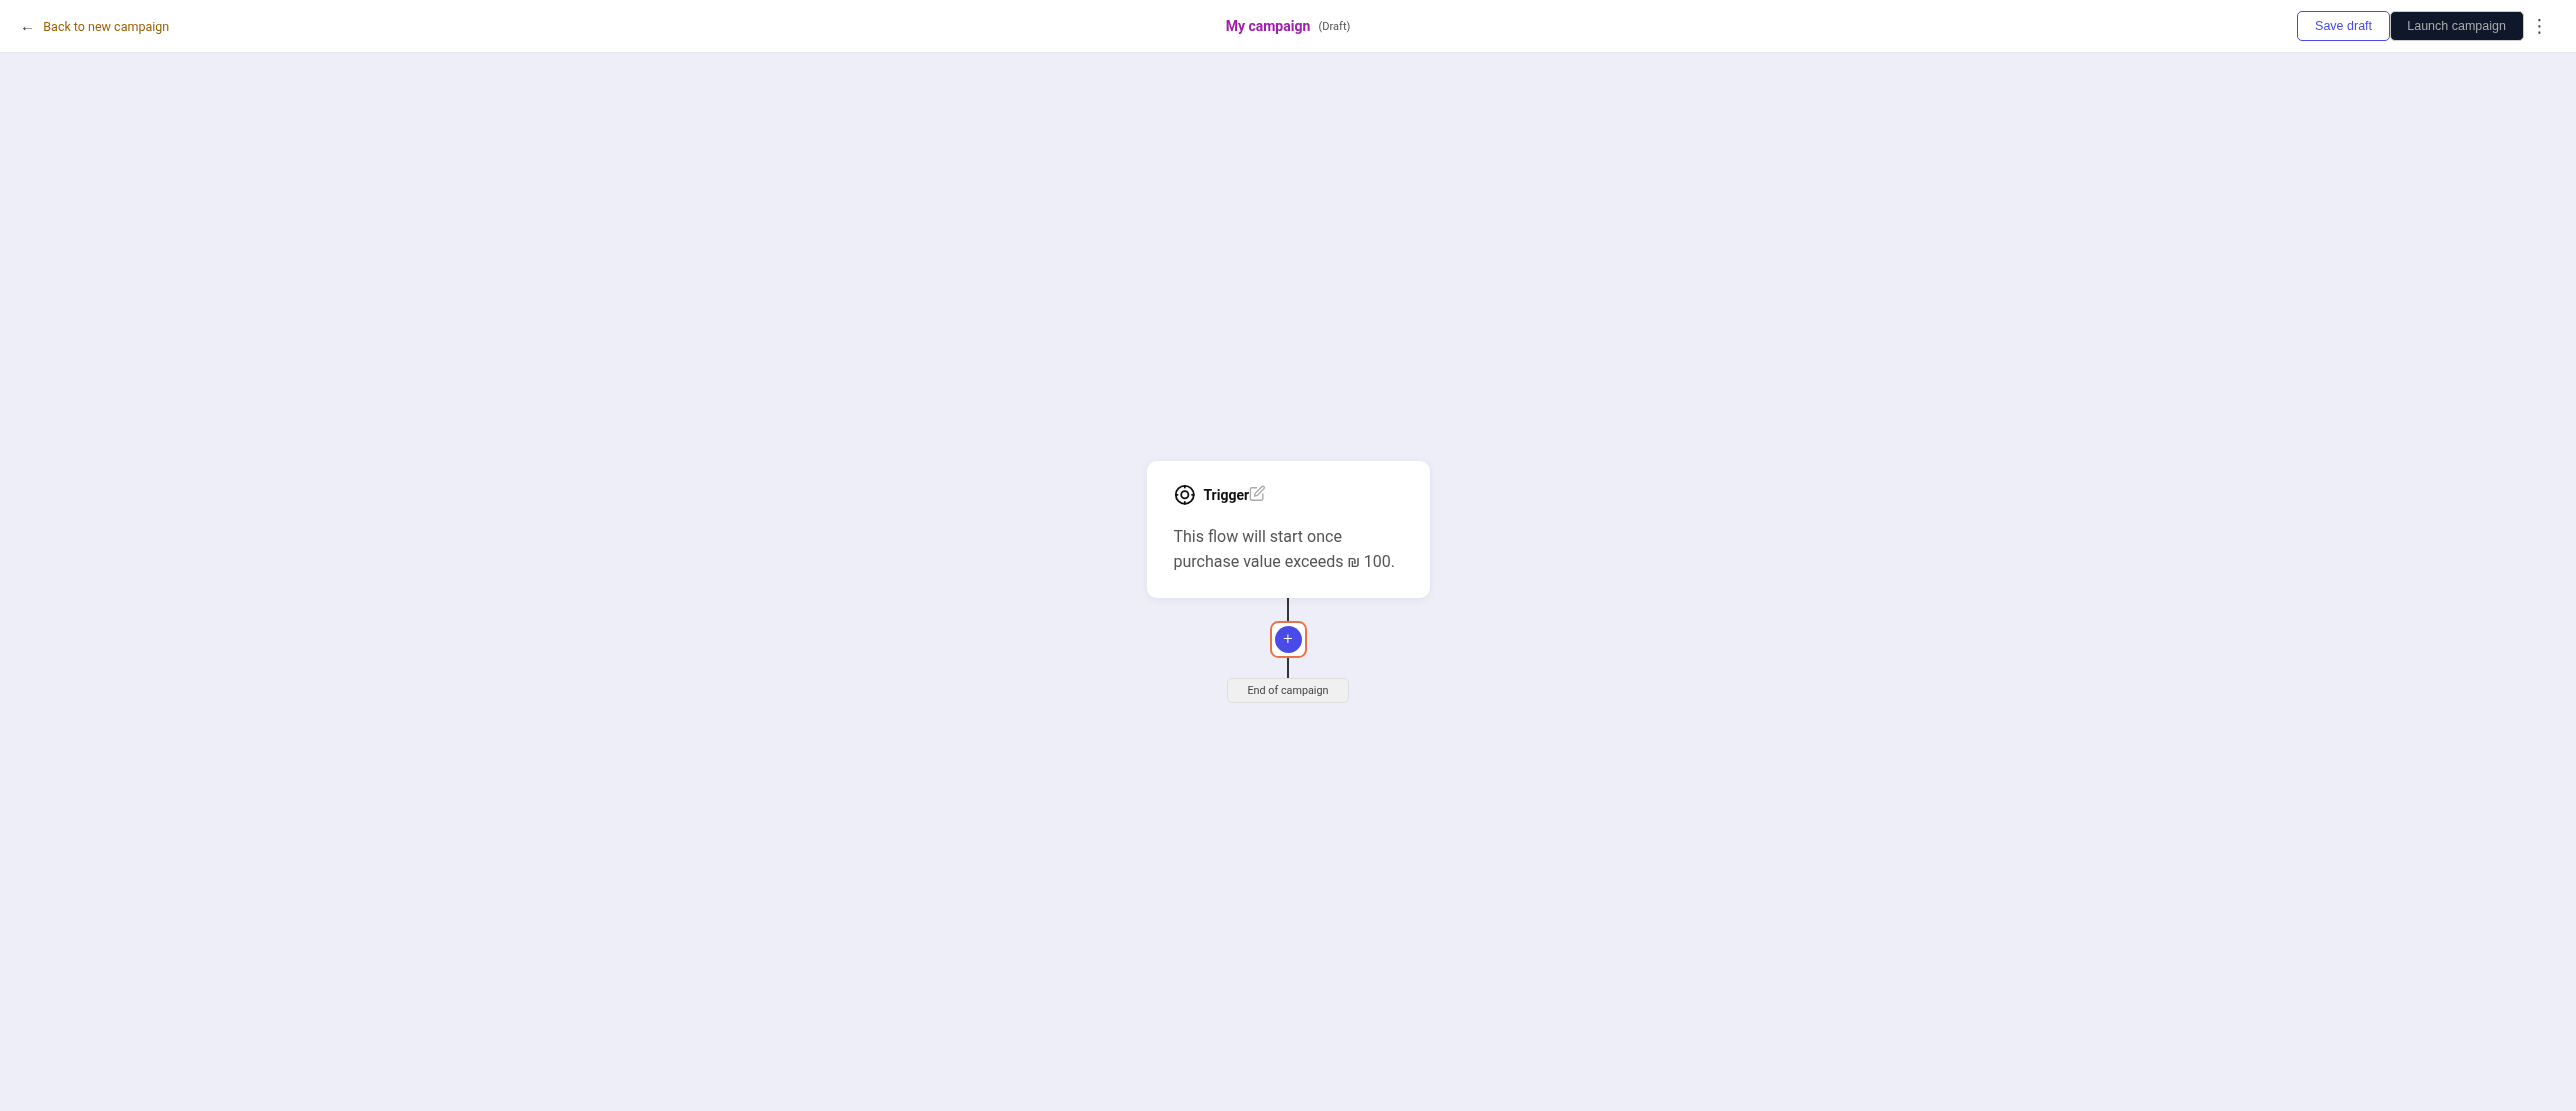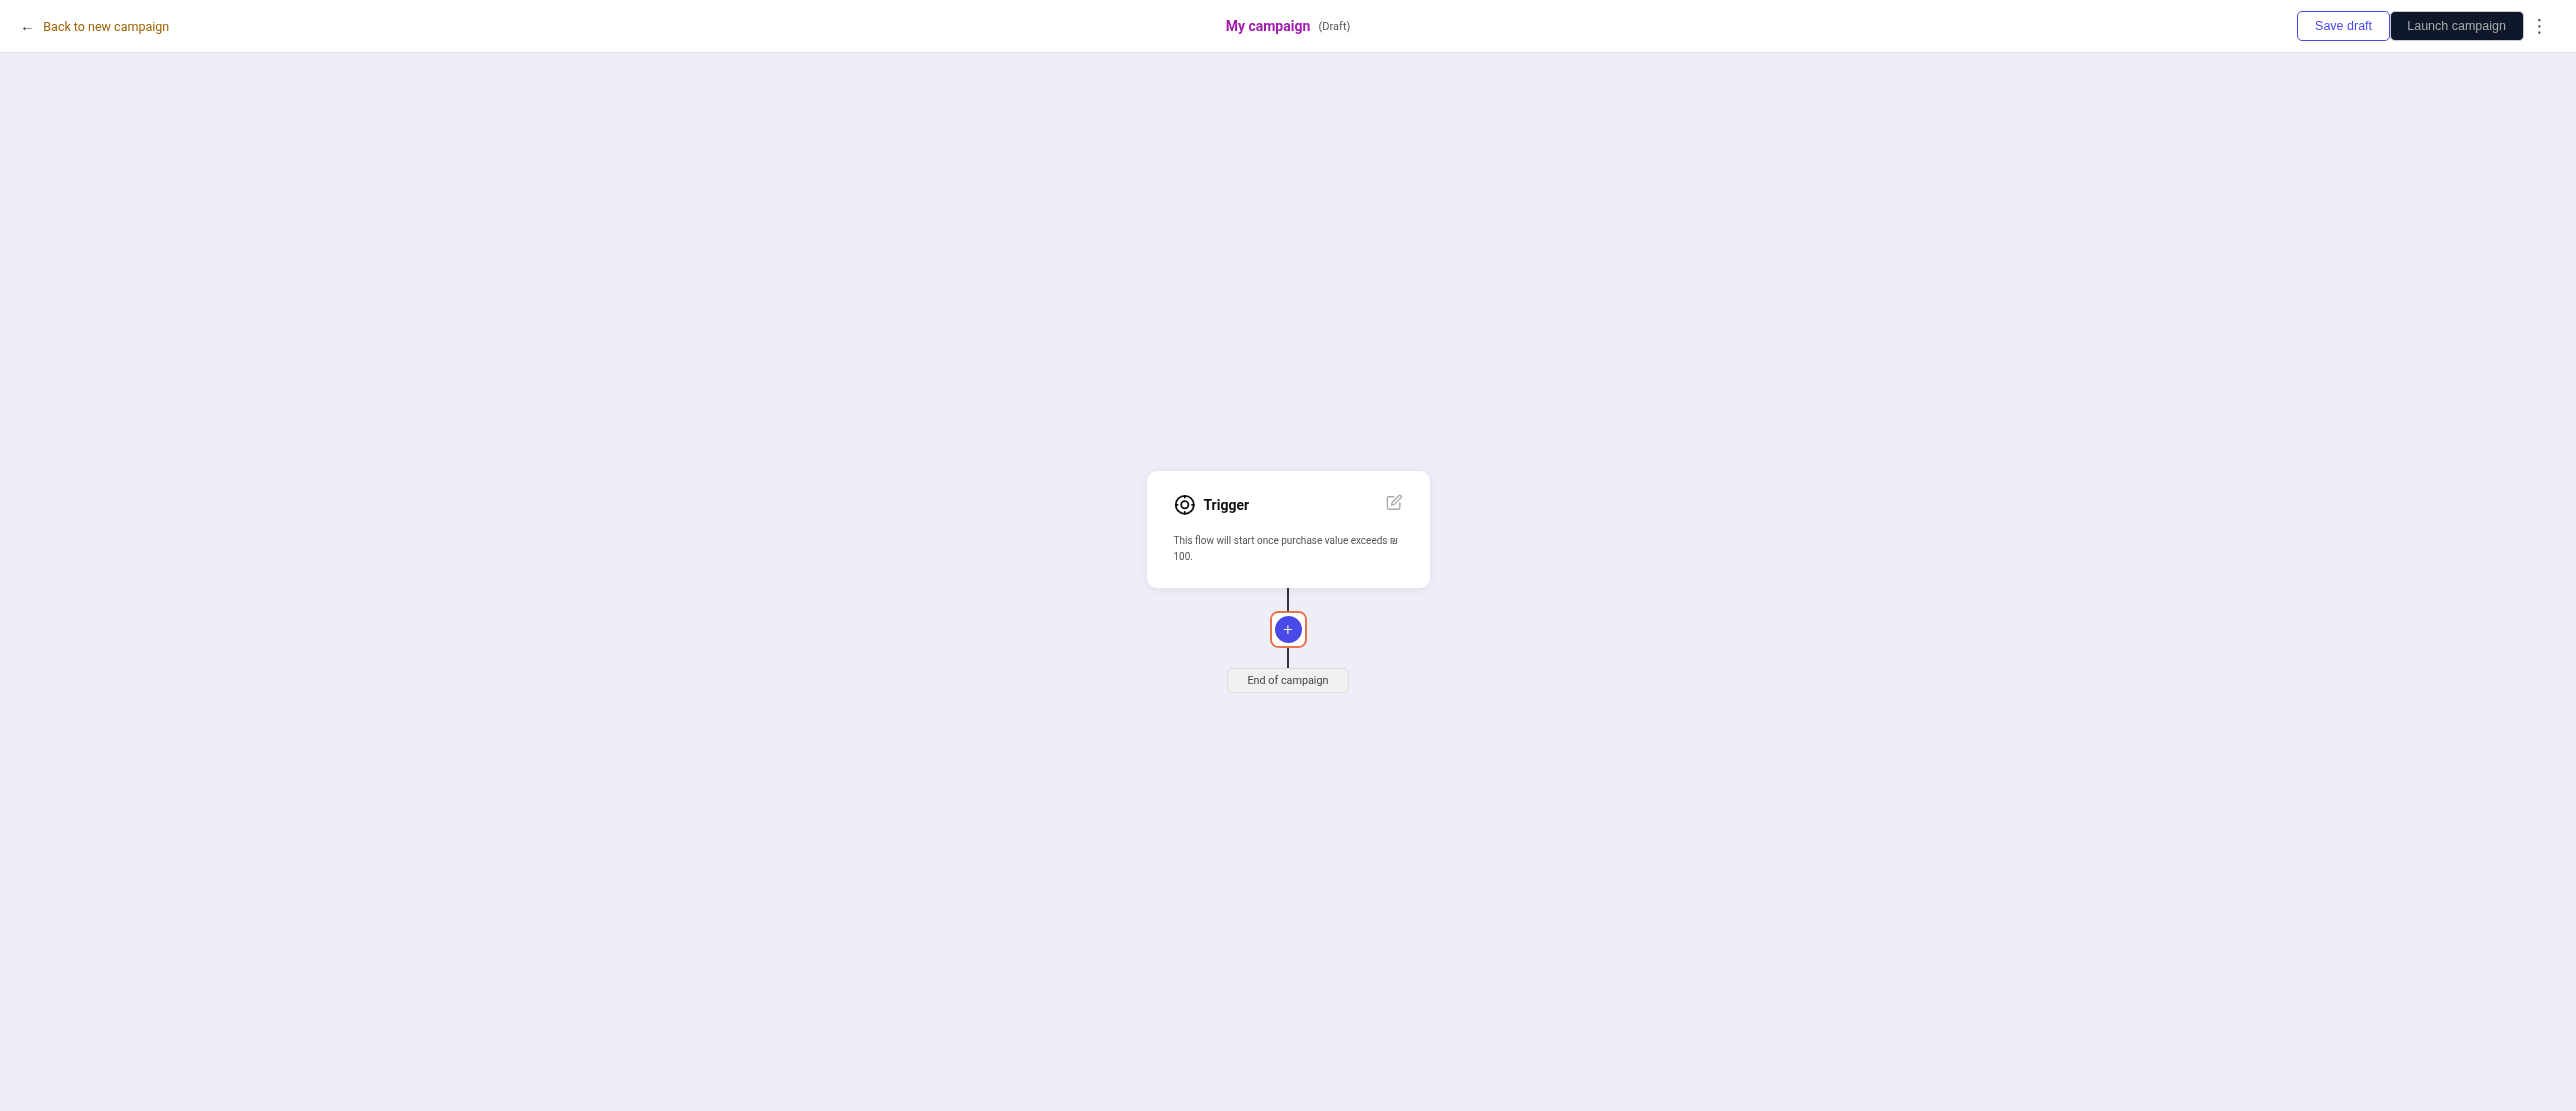--- a/index.html
+++ b/index.html
@@ -130,21 +130,20 @@
       border-radius: 10px;
       padding: 23px 27px;
       width: 283px;
       box-shadow: 0 1.7px 8.3px rgba(0,0,0,0.06);
       position: relative;
     }
 
     .trigger-header {
       display: flex;
       align-items: center;
-      justify-content: space-between;
       margin-bottom: 18px;
     }
 
     .trigger-title-group {
       display: flex;
       align-items: center;
       gap: 8.3px;
     }
 
     .trigger-icon {
@@ -158,21 +157,21 @@
       color: #111;
     }
 
     .edit-icon {
       cursor: pointer;
       color: #999;
       font-size: 15px;
     }
 
     .trigger-description {
-      font-size: 10px;
+      font-size: 16px;
       color: #555;
       line-height: 1.6;
       margin-top: 16px;
     }
 
     
     .connector-line {
       width: 1.7px;
       height: 23px;
       background: #333;

